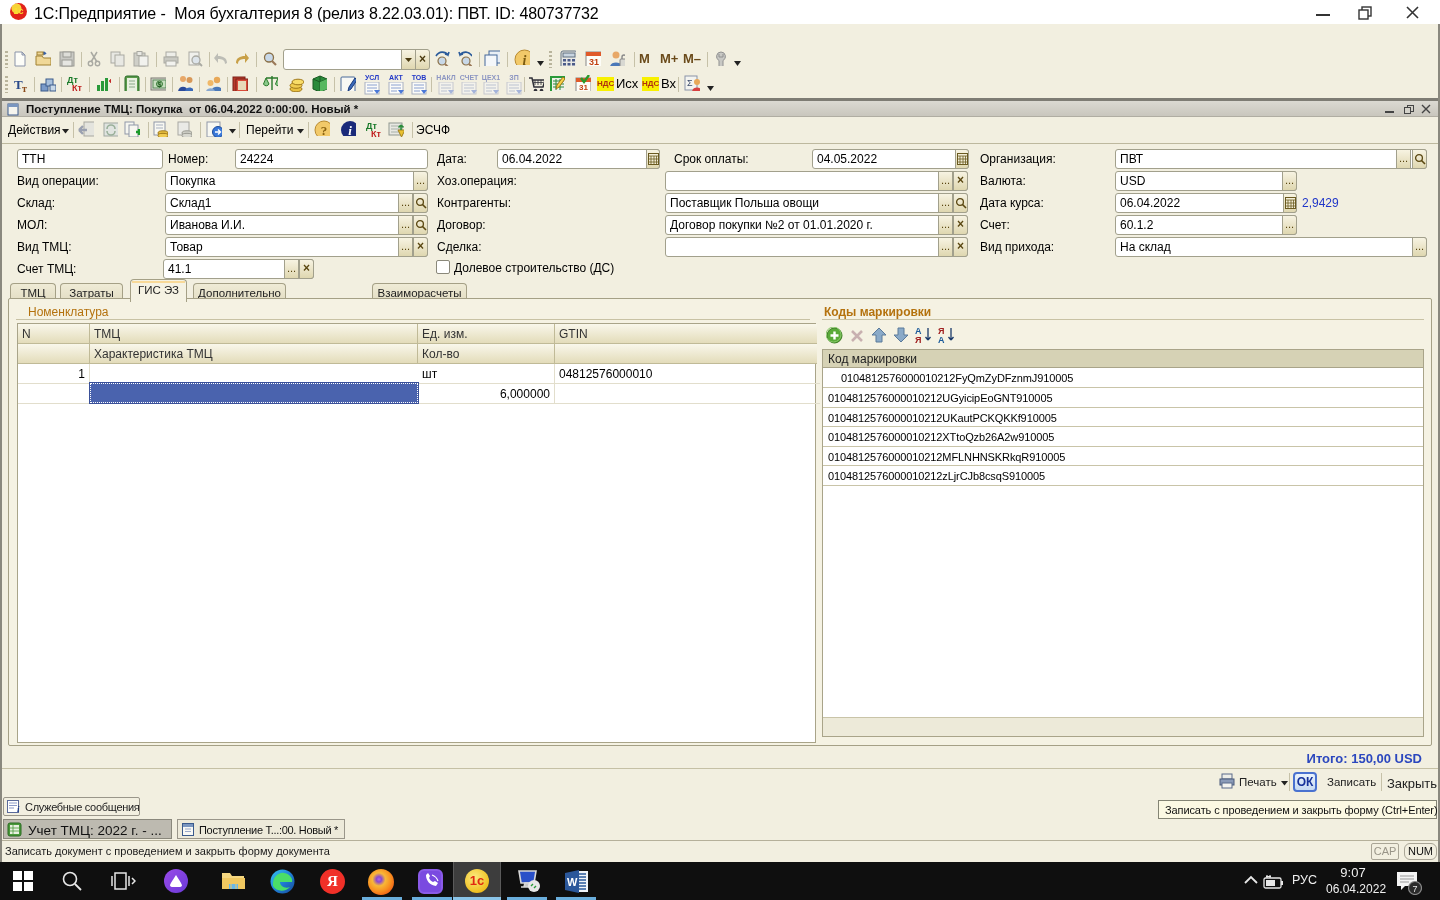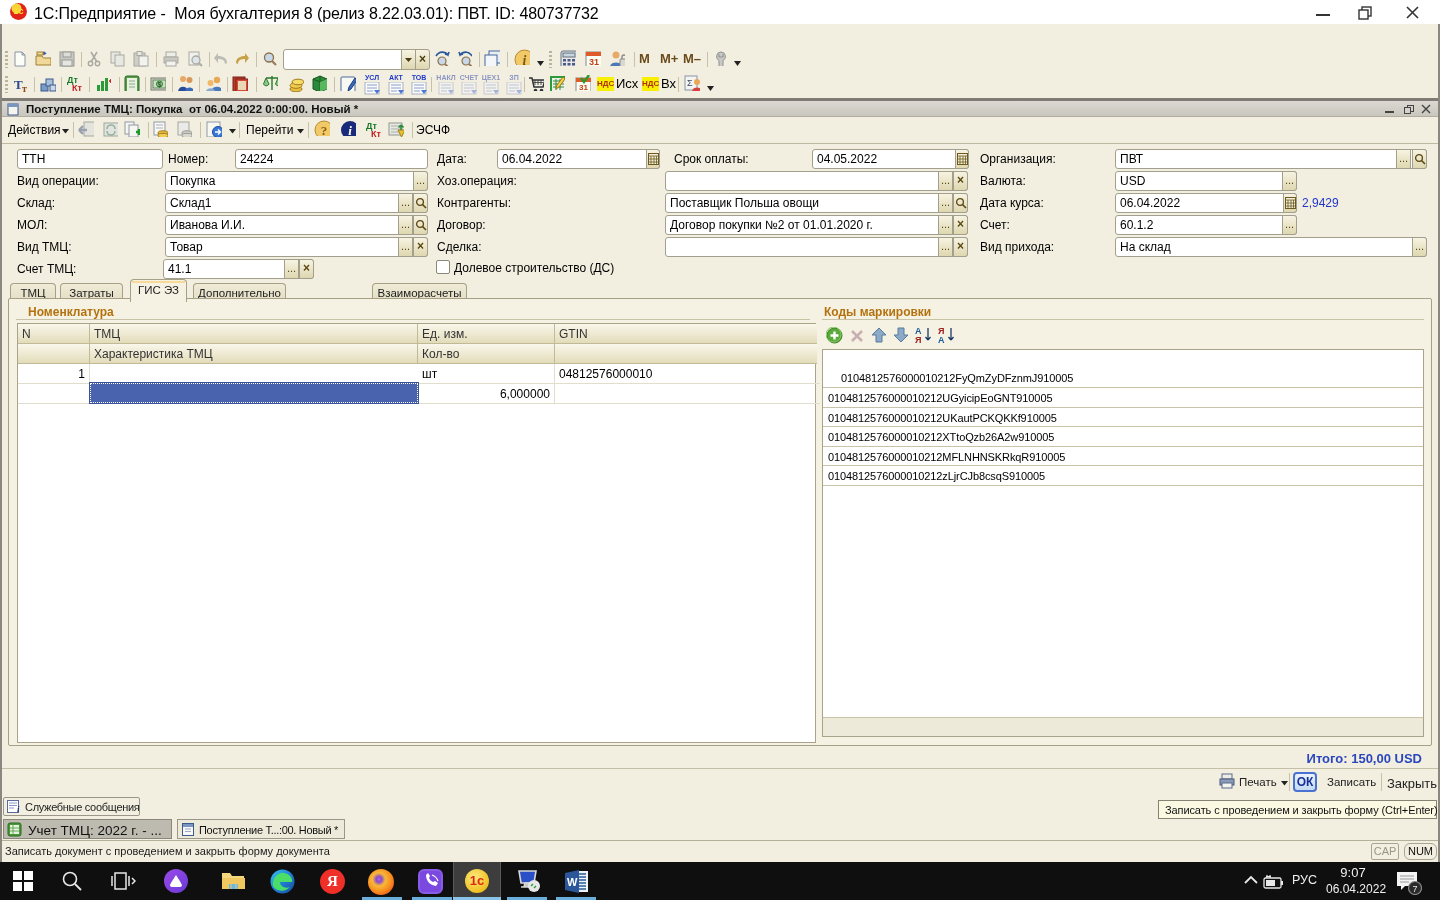--- a/index.html
+++ b/index.html
@@ -520,21 +520,21 @@
   <div class="tab" style="left:10px;top:139px;width:46px">ТМЦ</div>
   <div class="tab" style="left:60px;top:139px;width:63px">Затраты</div>
   <div class="tab" style="left:193px;top:139px;width:93px">Дополнительно</div>
   <div class="tab" style="left:290px;top:154px;width:78px">Отклонения</div>
   <div class="tab" style="left:372px;top:139px;width:95px">Взаиморасчеты</div>
 
   <div class="abs" style="left:8px;top:154px;width:1424px;height:448px;border:1px solid #A5A086;border-radius:2px;background:#F5F2E3"></div>
   <div class="tab" style="left:130px;top:135px;width:57px;height:23px;background:#F5F2E3;border-bottom:none;z-index:5;line-height:21px">ГИС ЭЗ</div>
   <div class="abs" style="left:132px;top:137px;width:53px;height:2px;background:#F8D998;z-index:6"></div>
 
-  <div class="abs" style="left:28px;top:161px;font-size:12px;font-weight:bold;color:#B4720E;z-index:3">Номенклатура</div>
+  <div class="abs" style="left:28px;top:161px;font-size:12px;font-weight:normal;color:#B4720E;z-index:3">Номенклатура</div>
   <div class="abs" style="left:16px;top:175px;width:794px;height:1px;background:#C8C2A4;z-index:3"></div>
   <div class="abs" style="left:17px;top:179px;width:799px;height:420px;background:#fff;border:1px solid #A9A489;z-index:3">
 
     <div class="hdrcell" style="left:0;top:0;width:72px;height:20px">
           <span>N</span>
         </div>
     <div class="hdrcell" style="left:72px;top:0;width:328px;height:20px">
           <span>ТМЦ</span>
         </div>
     <div class="hdrcell" style="left:400px;top:0;width:137px;height:20px">
@@ -591,20 +591,21 @@
         <text x="0" y="17" font-size="9" font-weight="bold" fill="#A02020">Я</text>
         <path d="M13 2 v12 m0 0 l-2.5-3 m2.5 3 l2.5-3" stroke="#1A3A6A" stroke-width="1.3" fill="none"></path>
       </svg>
   <svg class="abs" style="left:938px;top:182px;z-index:3" width="18" height="18">
         <text x="0" y="8" font-size="9" font-weight="bold" fill="#A02020">Я</text>
         <text x="0" y="17" font-size="9" font-weight="bold" fill="#1A5A9A">А</text>
         <path d="M13 2 v12 m0 0 l-2.5-3 m2.5 3 l2.5-3" stroke="#1A3A6A" stroke-width="1.3" fill="none"></path>
       </svg>
 
   <div class="abs" style="left:822px;top:205px;width:602px;height:388px;background:#fff;border:1px solid #A9A489;z-index:3">
+    <div class="abs" style="left:0;top:0;width:600px;height:18px;background:#D6D2B5;border-bottom:1px solid #A9A489;font-size:12px;color:#222;padding:2px 0 0 5px">Код маркировки</div>
     <div class="abs" style="left:0;top:18px;width:600px;height:20px;border-bottom:1px solid #C9C4A8;font-size:11px;letter-spacing:-0.1px;padding:4px 0 0 18px">0104812576000010212FyQmZyDFznmJ910005</div>
     <div class="abs" style="left:0;top:38px;width:600px;height:20px;border-bottom:1px solid #C9C4A8;font-size:11px;letter-spacing:-0.1px;padding:4px 0 0 5px">0104812576000010212UGyicipEoGNT910005</div>
     <div class="abs" style="left:0;top:58px;width:600px;height:19px;border-bottom:1px solid #C9C4A8;font-size:11px;letter-spacing:-0.1px;padding:4px 0 0 5px">0104812576000010212UKautPCKQKKf910005</div>
     <div class="abs" style="left:0;top:77px;width:600px;height:20px;border-bottom:1px solid #C9C4A8;font-size:11px;letter-spacing:-0.1px;padding:4px 0 0 5px">0104812576000010212XTtoQzb26A2w910005</div>
     <div class="abs" style="left:0;top:97px;width:600px;height:19px;border-bottom:1px solid #C9C4A8;font-size:11px;letter-spacing:-0.1px;padding:4px 0 0 5px">0104812576000010212MFLNHNSKRkqR910005</div>
     <div class="abs" style="left:0;top:116px;width:600px;height:20px;border-bottom:1px solid #C9C4A8;font-size:11px;letter-spacing:-0.1px;padding:4px 0 0 5px">0104812576000010212zLjrCJb8csqS910005</div>
     <div class="abs" style="left:0;top:367px;width:600px;height:19px;background:#EDEAD9;border-top:1px solid #C9C4A8"></div>
   </div>
 
   <div class="abs" style="left:1100px;top:607px;width:322px;text-align:right;font-size:13px;font-weight:bold;color:#2B47BE">Итого: 150,00 USD</div>

